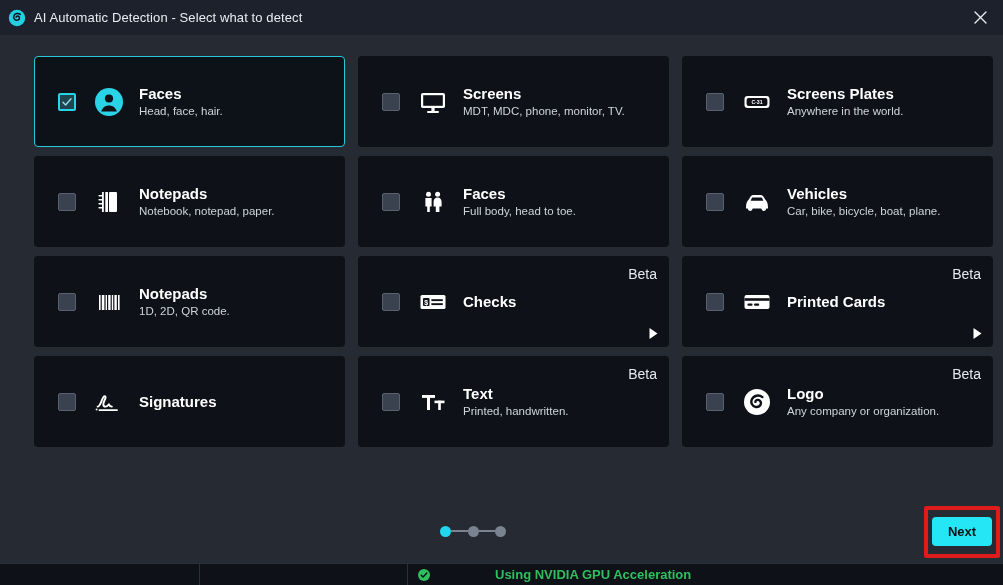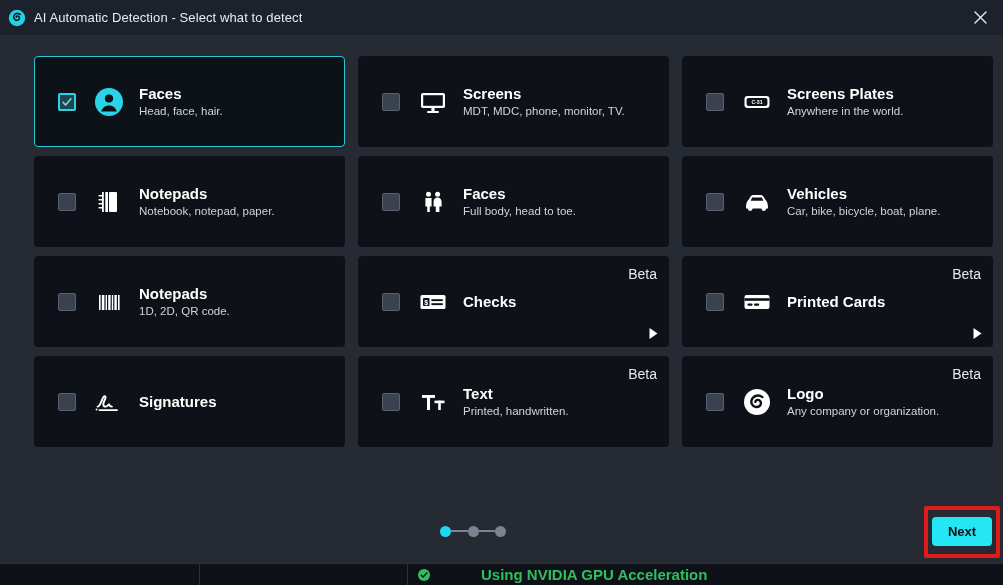--- a/index.html
+++ b/index.html
@@ -158,22 +158,22 @@
     border-right: 1px solid #2b313b;
   }
   .status-cell.c1 { width: 200px; }
   .status-cell.c2 { width: 208px; }
   .status-cell.c3 { flex: 1 1 auto; border-right: none; padding-left: 10px; }
   .gpu-check {
     width: 12px; height: 12px; flex: 0 0 auto;
     display: flex; align-items: center; justify-content: center;
   }
   .gpu-text {
-    margin-left: 6px;
-    font-size: 15px; color: #2fbf5f; font-weight: bold; padding-left: 45px;
+    margin-left: 20px;
+    font-size: 13px; color: #2fbf5f; font-weight: bold; padding-left: 45px;
   }
 </style>
 </head>
 <body>
 
 <div class="titlebar">
   <div class="title-logo">
     <svg width="18" height="18" viewBox="0 0 18 18">
       <circle cx="9" cy="9" r="8.2" fill="#22cfe3"></circle>
       <path d="M12.3 5.4c-2.1-1.6-5.2-1-6.3 1.3-0.9 1.9 0.1 4 2.1 4.5 1.6 0.4 3.1-0.5 3.3-1.9 0.2-1.1-0.6-2.1-1.7-2.2-0.9-0.1-1.6 0.5-1.6 1.2" fill="none" stroke="#0e1117" stroke-width="1.5" stroke-linecap="round"></path>

